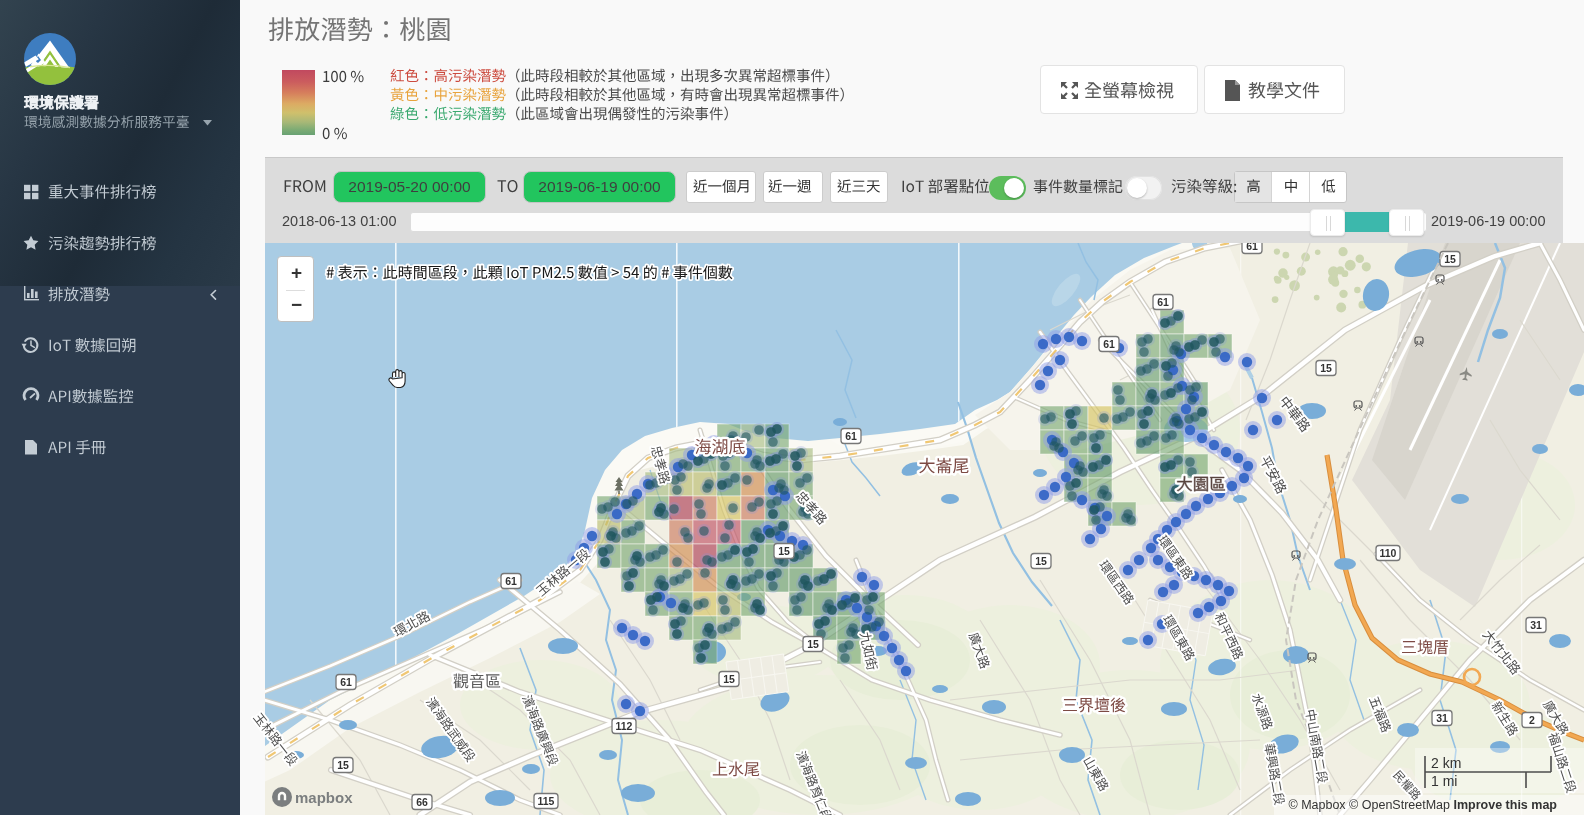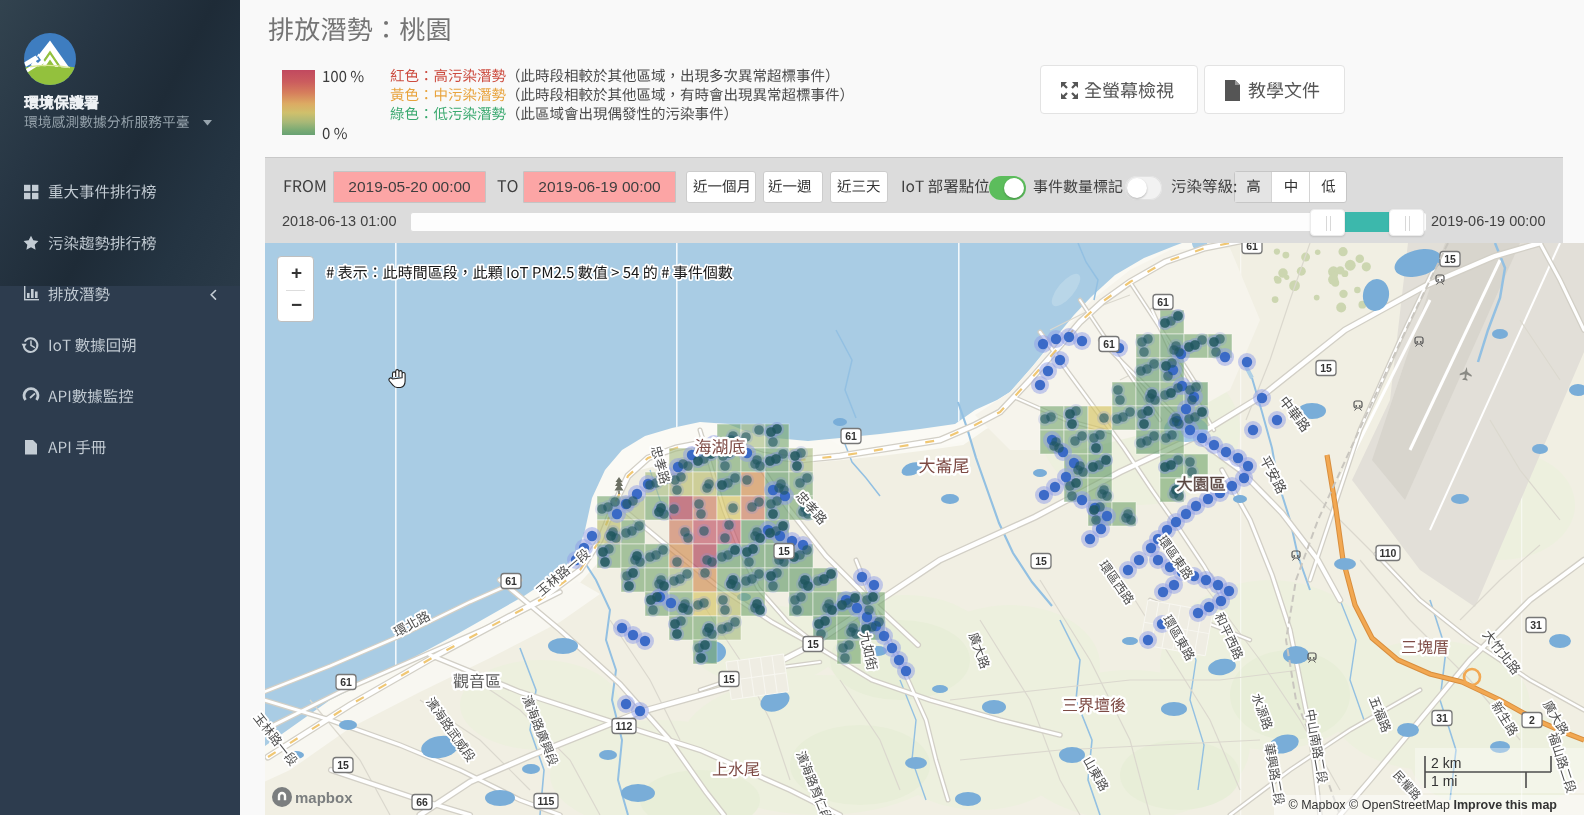--- a/index.html
+++ b/index.html
@@ -4,21 +4,21 @@
 html,body{width:1584px;height:815px;overflow:hidden;background:#f9f9f9;font-family:"Liberation Sans",sans-serif;position:relative}
 .sb{position:absolute;left:0;top:0;width:240px;height:815px;background:#2d3c4e;z-index:2}
 .sbhead{position:absolute;left:0;top:0;width:240px;height:286px;background:linear-gradient(118deg,#32434f 0%,#273644 28%,#1e2b37 55%,#243442 78%,#2a3a48 100%)}
 .lgbar{position:absolute;left:282px;top:70px;width:33px;height:65px;z-index:3;background:linear-gradient(180deg,#c1495f 0%,#cb5c5e 18%,#d67e5c 35%,#dcab63 52%,#cfc06c 66%,#a8b877 80%,#7cab74 92%,#68a173 100%)}
 .btn{position:absolute;top:65px;height:49px;background:#fff;border:1px solid #e3e3e3;border-radius:4px;z-index:3}
 .b1{left:1040px;width:158px}
 .b2{left:1204px;width:141px}
 .b1 svg{position:absolute;left:18px;top:14px}
 .b2 svg{position:absolute;left:19px;top:14px}
 .fbar{position:absolute;left:265px;top:157px;width:1298px;height:86px;background:#dcdcdc;border-top:1px solid #c9c9c9;z-index:3}
-.inp{position:absolute;top:13px;width:153px;height:32px;background:#fca5a5;border:1px solid #c4c4c4;border-radius:1px;font-size:15.5px;color:#3f3f3f;text-align:center;line-height:30px}
+.inp{position:absolute;top:13px;width:153px;height:32px;background:#22c55e;border:1px solid #c4c4c4;border-radius:8px;font-size:15.5px;color:#3f3f3f;text-align:center;line-height:30px}
 .wbtn{position:absolute;top:13px;height:32px;background:#fff;border:1px solid #ccc;border-radius:3px}
 .tgl{position:absolute;top:18px;width:37px;height:24px;border-radius:12px}
 .tgl.on{background:#5cbd5c}
 .tgl.off{background:#f2f2f2;box-shadow:inset 0 0 0 1px #e2e2e2}
 .tgl i{position:absolute;top:2px;width:20px;height:20px;border-radius:50%;background:#fff;box-shadow:0 1px 2px rgba(0,0,0,.25)}
 .tgl.on i{right:2px}
 .tgl.off i{left:2px}
 .seg{position:absolute;left:969px;top:13px;width:113px;height:32px;border:1px solid #c6c6c6;border-radius:3px;background:#fff;display:flex}
 .seg span{flex:1;border-right:1px solid #d4d4d4}
 .seg span:last-child{border-right:none}

